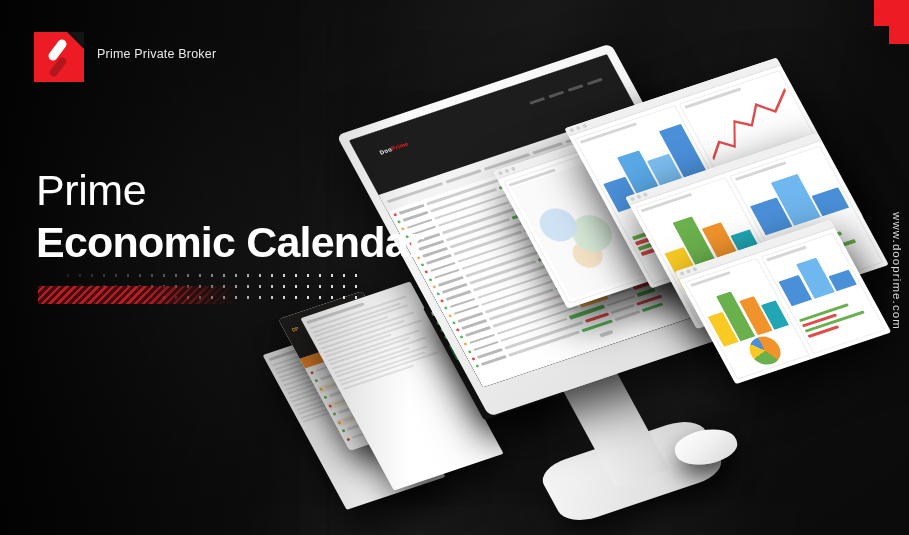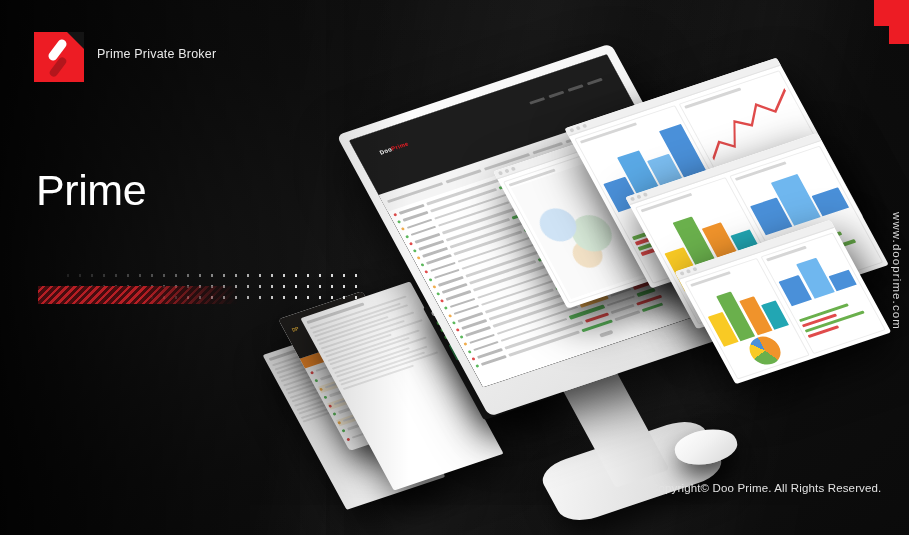--- a/index.html
+++ b/index.html
@@ -856,24 +856,24 @@
       <span class="slash-white"></span>
       <span class="slash-dark"></span>
     </div>
     <div class="logo-text">
       <span class="logo-tagline">Prime Private Broker</span>
     </div>
   </div>
 
   <div class="headline">
     <div class="line1">Prime</div>
+    <div class="line2">Economic Calendar</div>
   </div>
 
   <div class="deco">
     <div class="deco-dots"></div>
     <div class="deco-stripes"></div>
   </div>
 
   <div class="url-vertical">www.dooprime.com</div>
 
-  <div class="copyright">Copyright© Doo Prime. All Rights Reserved.</div>
 
 </div>
 
 </body></html>

